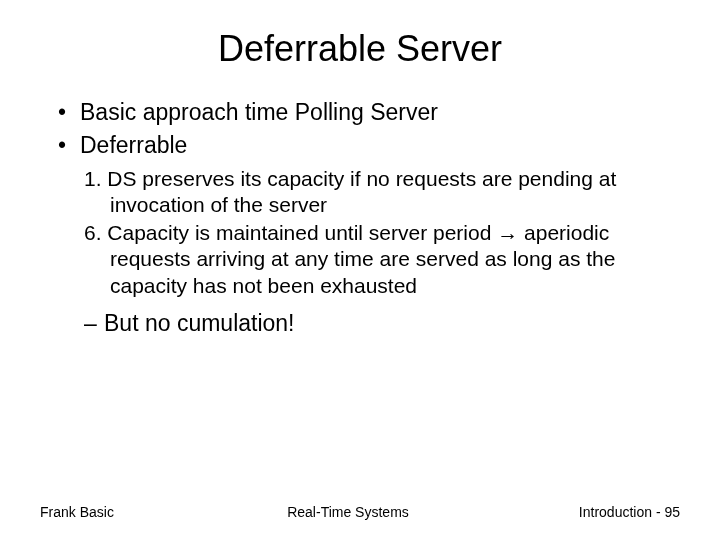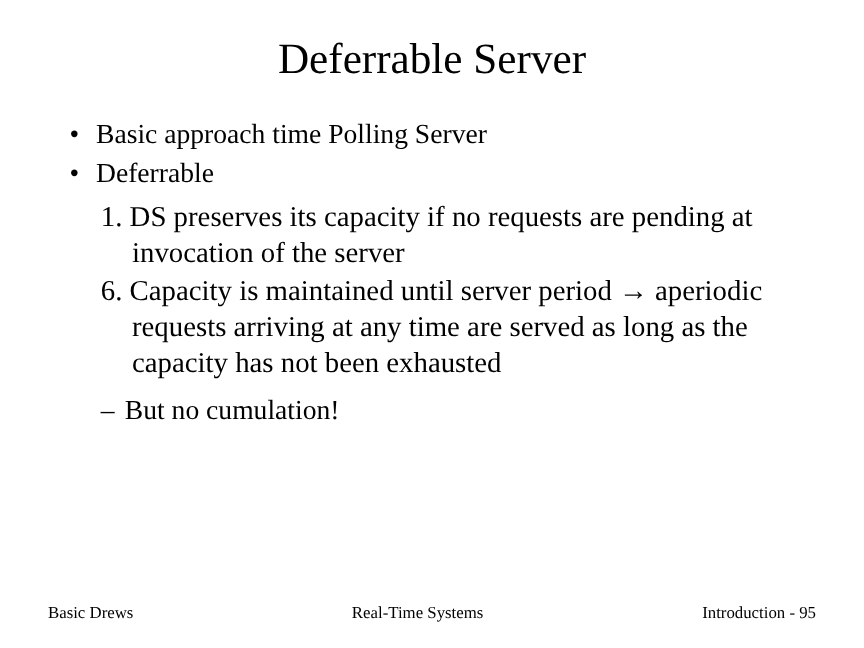--- a/index.html
+++ b/index.html
@@ -10,21 +10,20 @@
     background: #ffffff;
     font-family: Arial, Helvetica, sans-serif;
     color: #000000;
     overflow: hidden;
   }
   .slide {
     position: relative;
     width: 720px;
     height: 540px;
     box-sizing: border-box;
-    font-family: Liberation Serif, serif;
   }
   .title {
     text-align: center;
     font-size: 36px;
     padding-top: 28px;
     padding-bottom: 16px;
   }
   .body {
     padding: 0 40px 0 40px;
     font-size: 23px;
@@ -43,21 +42,21 @@
   ul.level1 > li::before {
     content: "•";
     position: absolute;
     left: 0;
     top: 0;
   }
   ol.numbered {
     list-style: none;
     padding-left: 44px;
     margin: 6px 0 10px 0;
-    font-size: 24px;
+    font-size: 21px;
   }
   ol.numbered > li {
     padding-left: 26px;
     text-indent: -26px;
     margin-bottom: 2px;
   }
   ul.dash {
     list-style: none;
     padding-left: 44px;
     margin: 4px 0 0 0;
@@ -114,18 +113,18 @@
       <li>6. Capacity is maintained until server period → aperiodic requests arriving at any time are served as long as the capacity has not been exhausted</li>
     </ol>
 
 
     <ul class="dash">
       <li>But no cumulation!</li>
     </ul>
   </div>
 
   <div class="footer">
-    <span class="left">Basic Drews</span>
+    <span class="left">Frank Basic</span>
     <span class="center">Real-Time Systems</span>
     <span class="right">Introduction - 95</span>
   </div>
 
 </div>
 
 </body></html>

